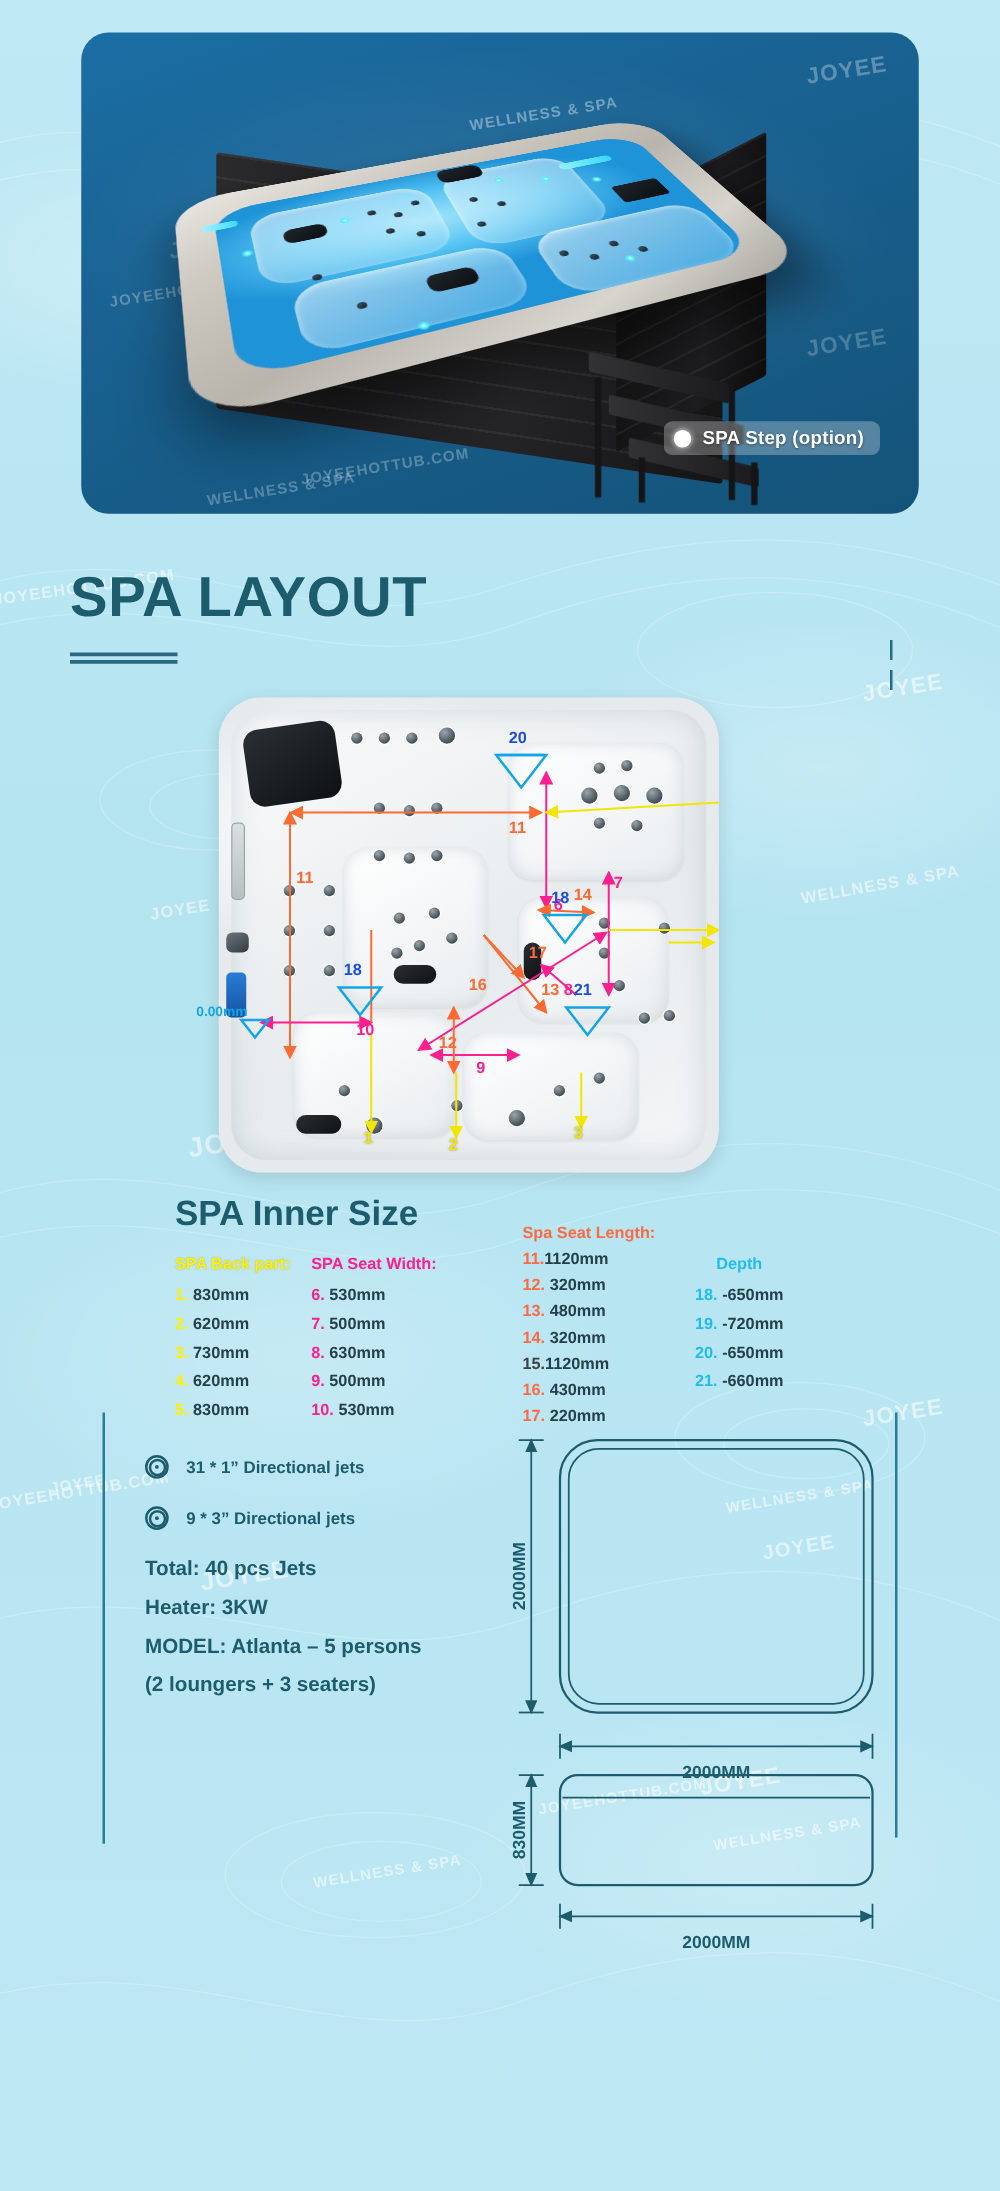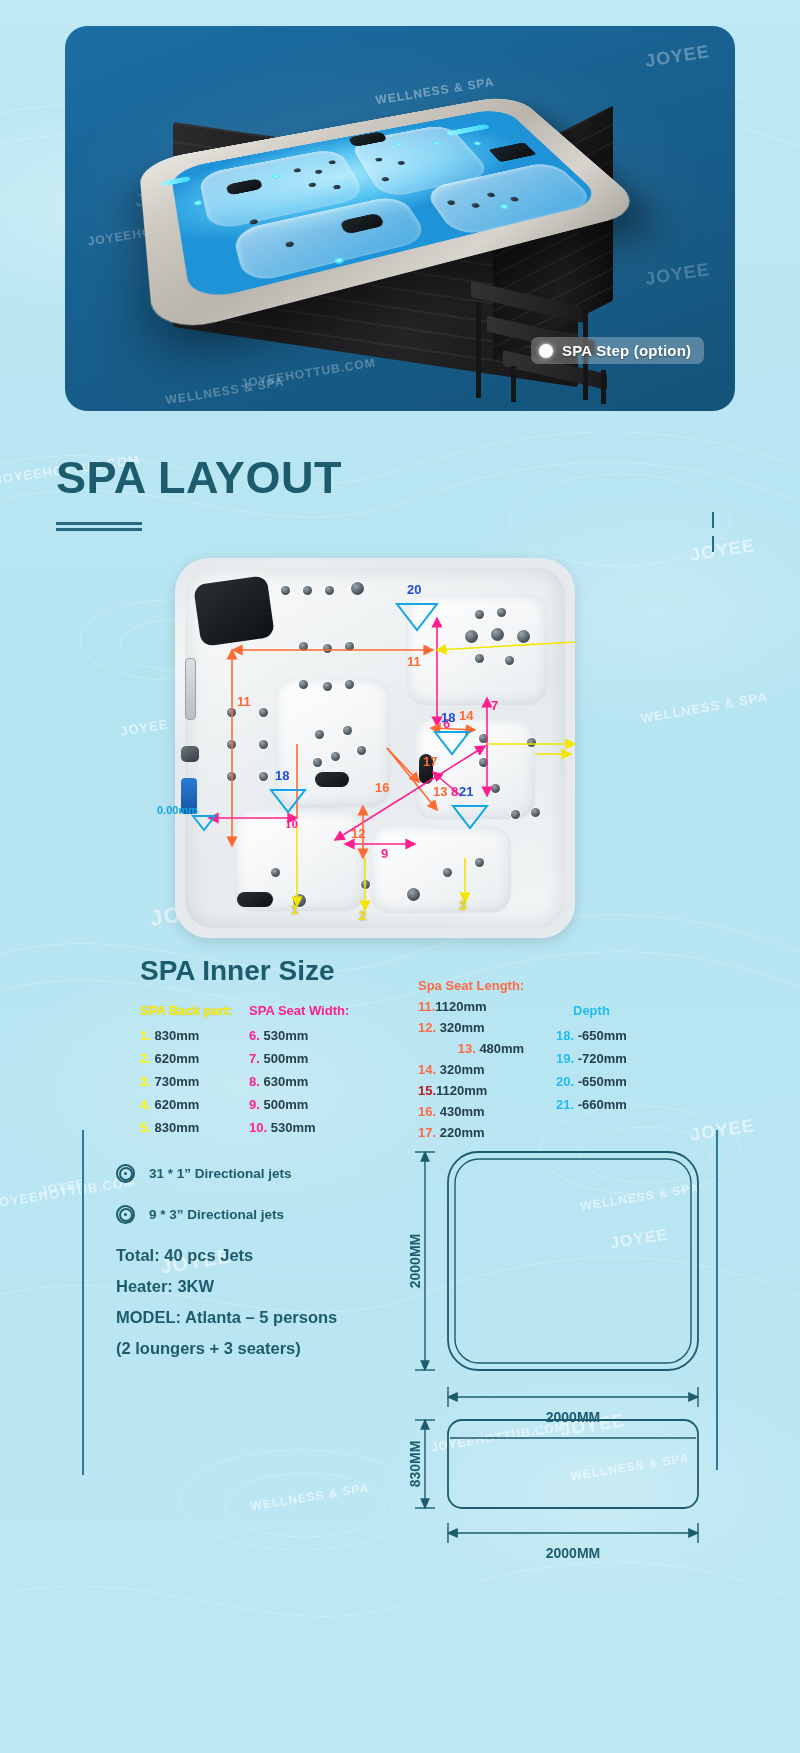--- a/index.html
+++ b/index.html
@@ -470,21 +470,21 @@
   <span class="lbl b" style="left:284px;top:226px;">21</span>
   <span class="lbl o" style="left:248px;top:196px;">17</span>
   <span class="lbl o" style="left:258px;top:226px;">13</span>
   <span class="lbl o" style="left:284px;top:150px;">14</span>
   <span class="lbl o" style="left:200px;top:222px;">16</span>
   <span class="lbl o" style="left:176px;top:268px;">12</span>
 
   <span class="lbl p" style="left:316px;top:140px;">7</span>
   <span class="lbl p" style="left:276px;top:226px;">8</span>
   <span class="lbl p" style="left:206px;top:288px;">9</span>
-  <span class="lbl p" style="left:110px;top:258px;font-family:Liberation Serif, serif;">10</span>
+  <span class="lbl p" style="left:110px;top:258px;">10</span>
   <span class="lbl y" style="left:116px;top:344px;">1</span>
   <span class="lbl y" style="left:184px;top:350px;">2</span>
   <span class="lbl y" style="left:284px;top:340px;">3</span>
 
   <span class="lbl b small" style="left:-18px;top:246px; color:#12a5e8;">0.00mm</span>
 </div>
 
 <div class="inner-size-title">SPA Inner Size</div>
 
 <div class="col" style="left:140px; top:1003px;">
@@ -502,23 +502,23 @@
   <div class="ms-row"><span class="ms-num" style="color:#ff1f8f">7.</span> <span>500mm</span></div>
   <div class="ms-row"><span class="ms-num" style="color:#ff1f8f">8.</span> <span>630mm</span></div>
   <div class="ms-row"><span class="ms-num" style="color:#ff1f8f">9.</span> <span>500mm</span></div>
   <div class="ms-row"><span class="ms-num" style="color:#ff1f8f">10.</span> <span>530mm</span></div>
 </div>
 
 <div class="col" style="left:418px; top:978px;">
   <div class="col-head" style="color:#ff6a45; margin-bottom:3px;">Spa Seat Length:</div>
   <div class="ms-row" style="line-height:21px;"><span class="ms-num" style="color:#ff6a45">11.</span><span>1120mm</span></div>
   <div class="ms-row" style="line-height:21px;"><span class="ms-num" style="color:#ff6a45">12.</span> <span>320mm</span></div>
-  <div class="ms-row" style="line-height:21px;text-align:right;"><span class="ms-num" style="color:#ff6a45">13.</span> <span>480mm</span></div>
+  <div class="ms-row" style="line-height:21px;"><span class="ms-num" style="color:#ff6a45">13.</span> <span>480mm</span></div>
   <div class="ms-row" style="line-height:21px;"><span class="ms-num" style="color:#ff6a45">14.</span> <span>320mm</span></div>
-  <div class="ms-row" style="line-height:21px;"><span class="ms-num" style="color:#b91c1c">15.</span><span>1120mm</span></div>
+  <div class="ms-row" style="line-height:21px;"><span class="ms-num" style="color:#404040">15.</span><span>1120mm</span></div>
   <div class="ms-row" style="line-height:21px;"><span class="ms-num" style="color:#ff6a45">16.</span> <span>430mm</span></div>
   <div class="ms-row" style="line-height:21px;"><span class="ms-num" style="color:#ff6a45">17.</span> <span>220mm</span></div>
 </div>
 
 <div class="col" style="left:556px; top:1003px;text-align:center;">
   <div class="col-head" style="color:#22bdf0;">Depth</div>
   <div class="ms-row" style="line-height:23px;"><span class="ms-num" style="color:#22bdf0">18.</span> <span>-650mm</span></div>
   <div class="ms-row" style="line-height:23px;"><span class="ms-num" style="color:#22bdf0">19.</span> <span>-720mm</span></div>
   <div class="ms-row" style="line-height:23px;"><span class="ms-num" style="color:#22bdf0">20.</span> <span>-650mm</span></div>
   <div class="ms-row" style="line-height:23px;"><span class="ms-num" style="color:#22bdf0">21.</span> <span>-660mm</span></div>

